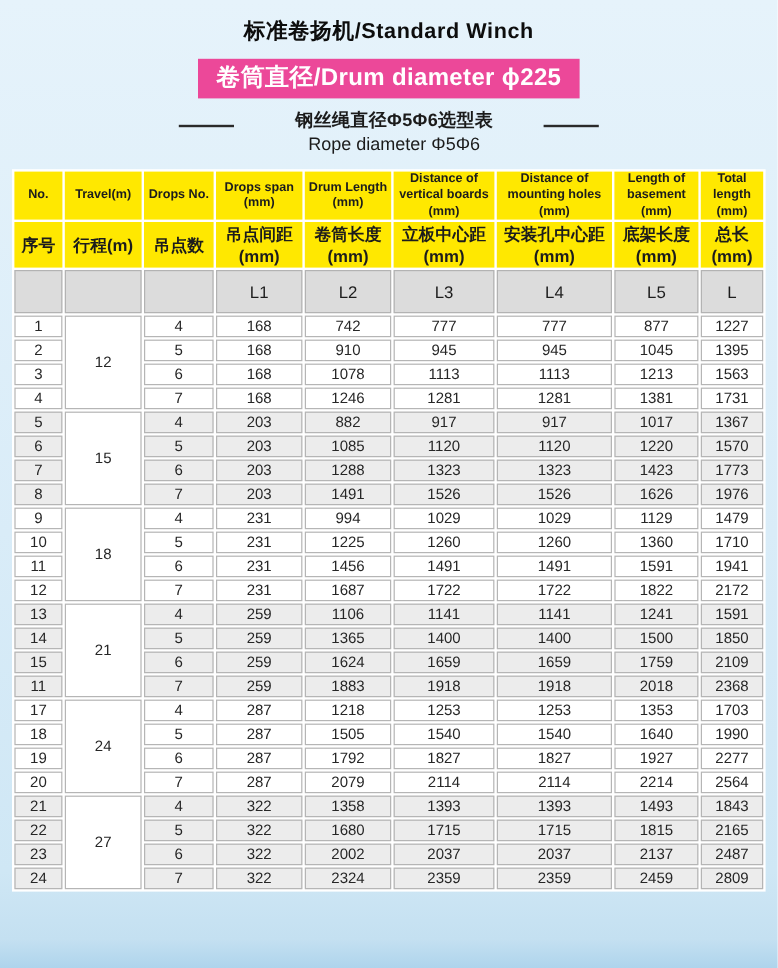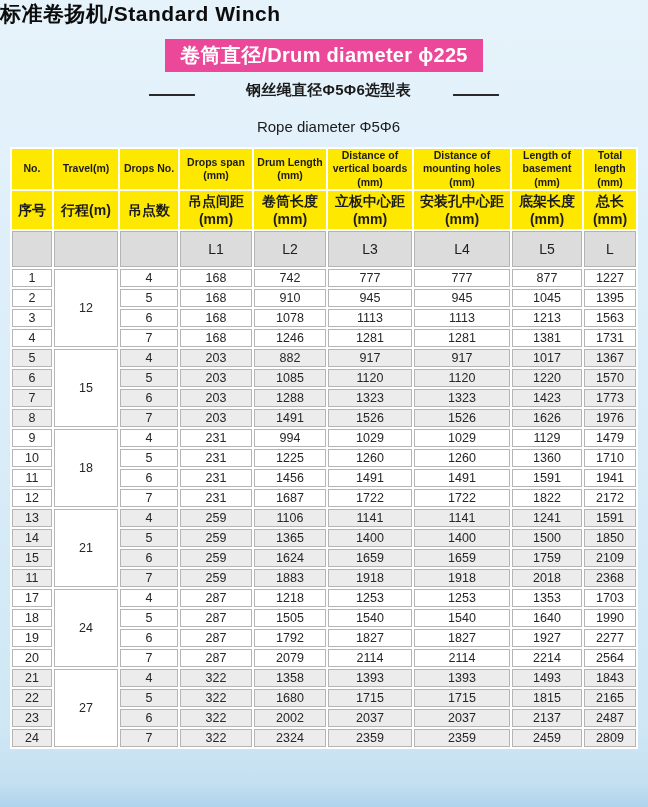--- a/index.html
+++ b/index.html
@@ -4,25 +4,25 @@
 <style>
   * { box-sizing: border-box; margin: 0; padding: 0; }
   html, body { width: 648px; }
   body {
     height: 807px;
     font-family: "Liberation Sans", "DejaVu Sans", sans-serif;
     background: linear-gradient(180deg, #e6f3fb 0%, #d9ecf8 55%, #cfe7f5 90%, #c4e0f1 97%, #aed4ec 100%);
     overflow: hidden;
   }
   .page-title {
-    text-align: left;
-    font-size: 21px;
+    text-align: center;
+    font-size: 18px;
     font-weight: bold;
     color: #0d0d0d;
-    padding-top: 0;
+    padding-top: 14px;
     letter-spacing: 0.5px;
   }
   .banner {
     margin: 11px auto 0;
     width: 318px;
     height: 33px;
     background: #ec4899;
     color: #ffffff;
     font-size: 20px;
     font-weight: bold;
@@ -48,21 +48,21 @@
   .subtitle-lines { text-align: center; }
   .subtitle-cn {
     font-size: 15px;
     font-weight: bold;
     color: #1b1b1b;
     letter-spacing: 0.3px;
   }
   .subtitle-en {
     font-size: 15px;
     color: #1b1b1b;
-    margin-top: 18px;
+    margin-top: 2px;
   }
   table.spec-table {
     margin: 12px auto 0;
     width: 628px;
     table-layout: fixed;
     border-collapse: separate;
     border-spacing: 2px;
     background: #ffffff;
   }
   .spec-table th, .spec-table td {

